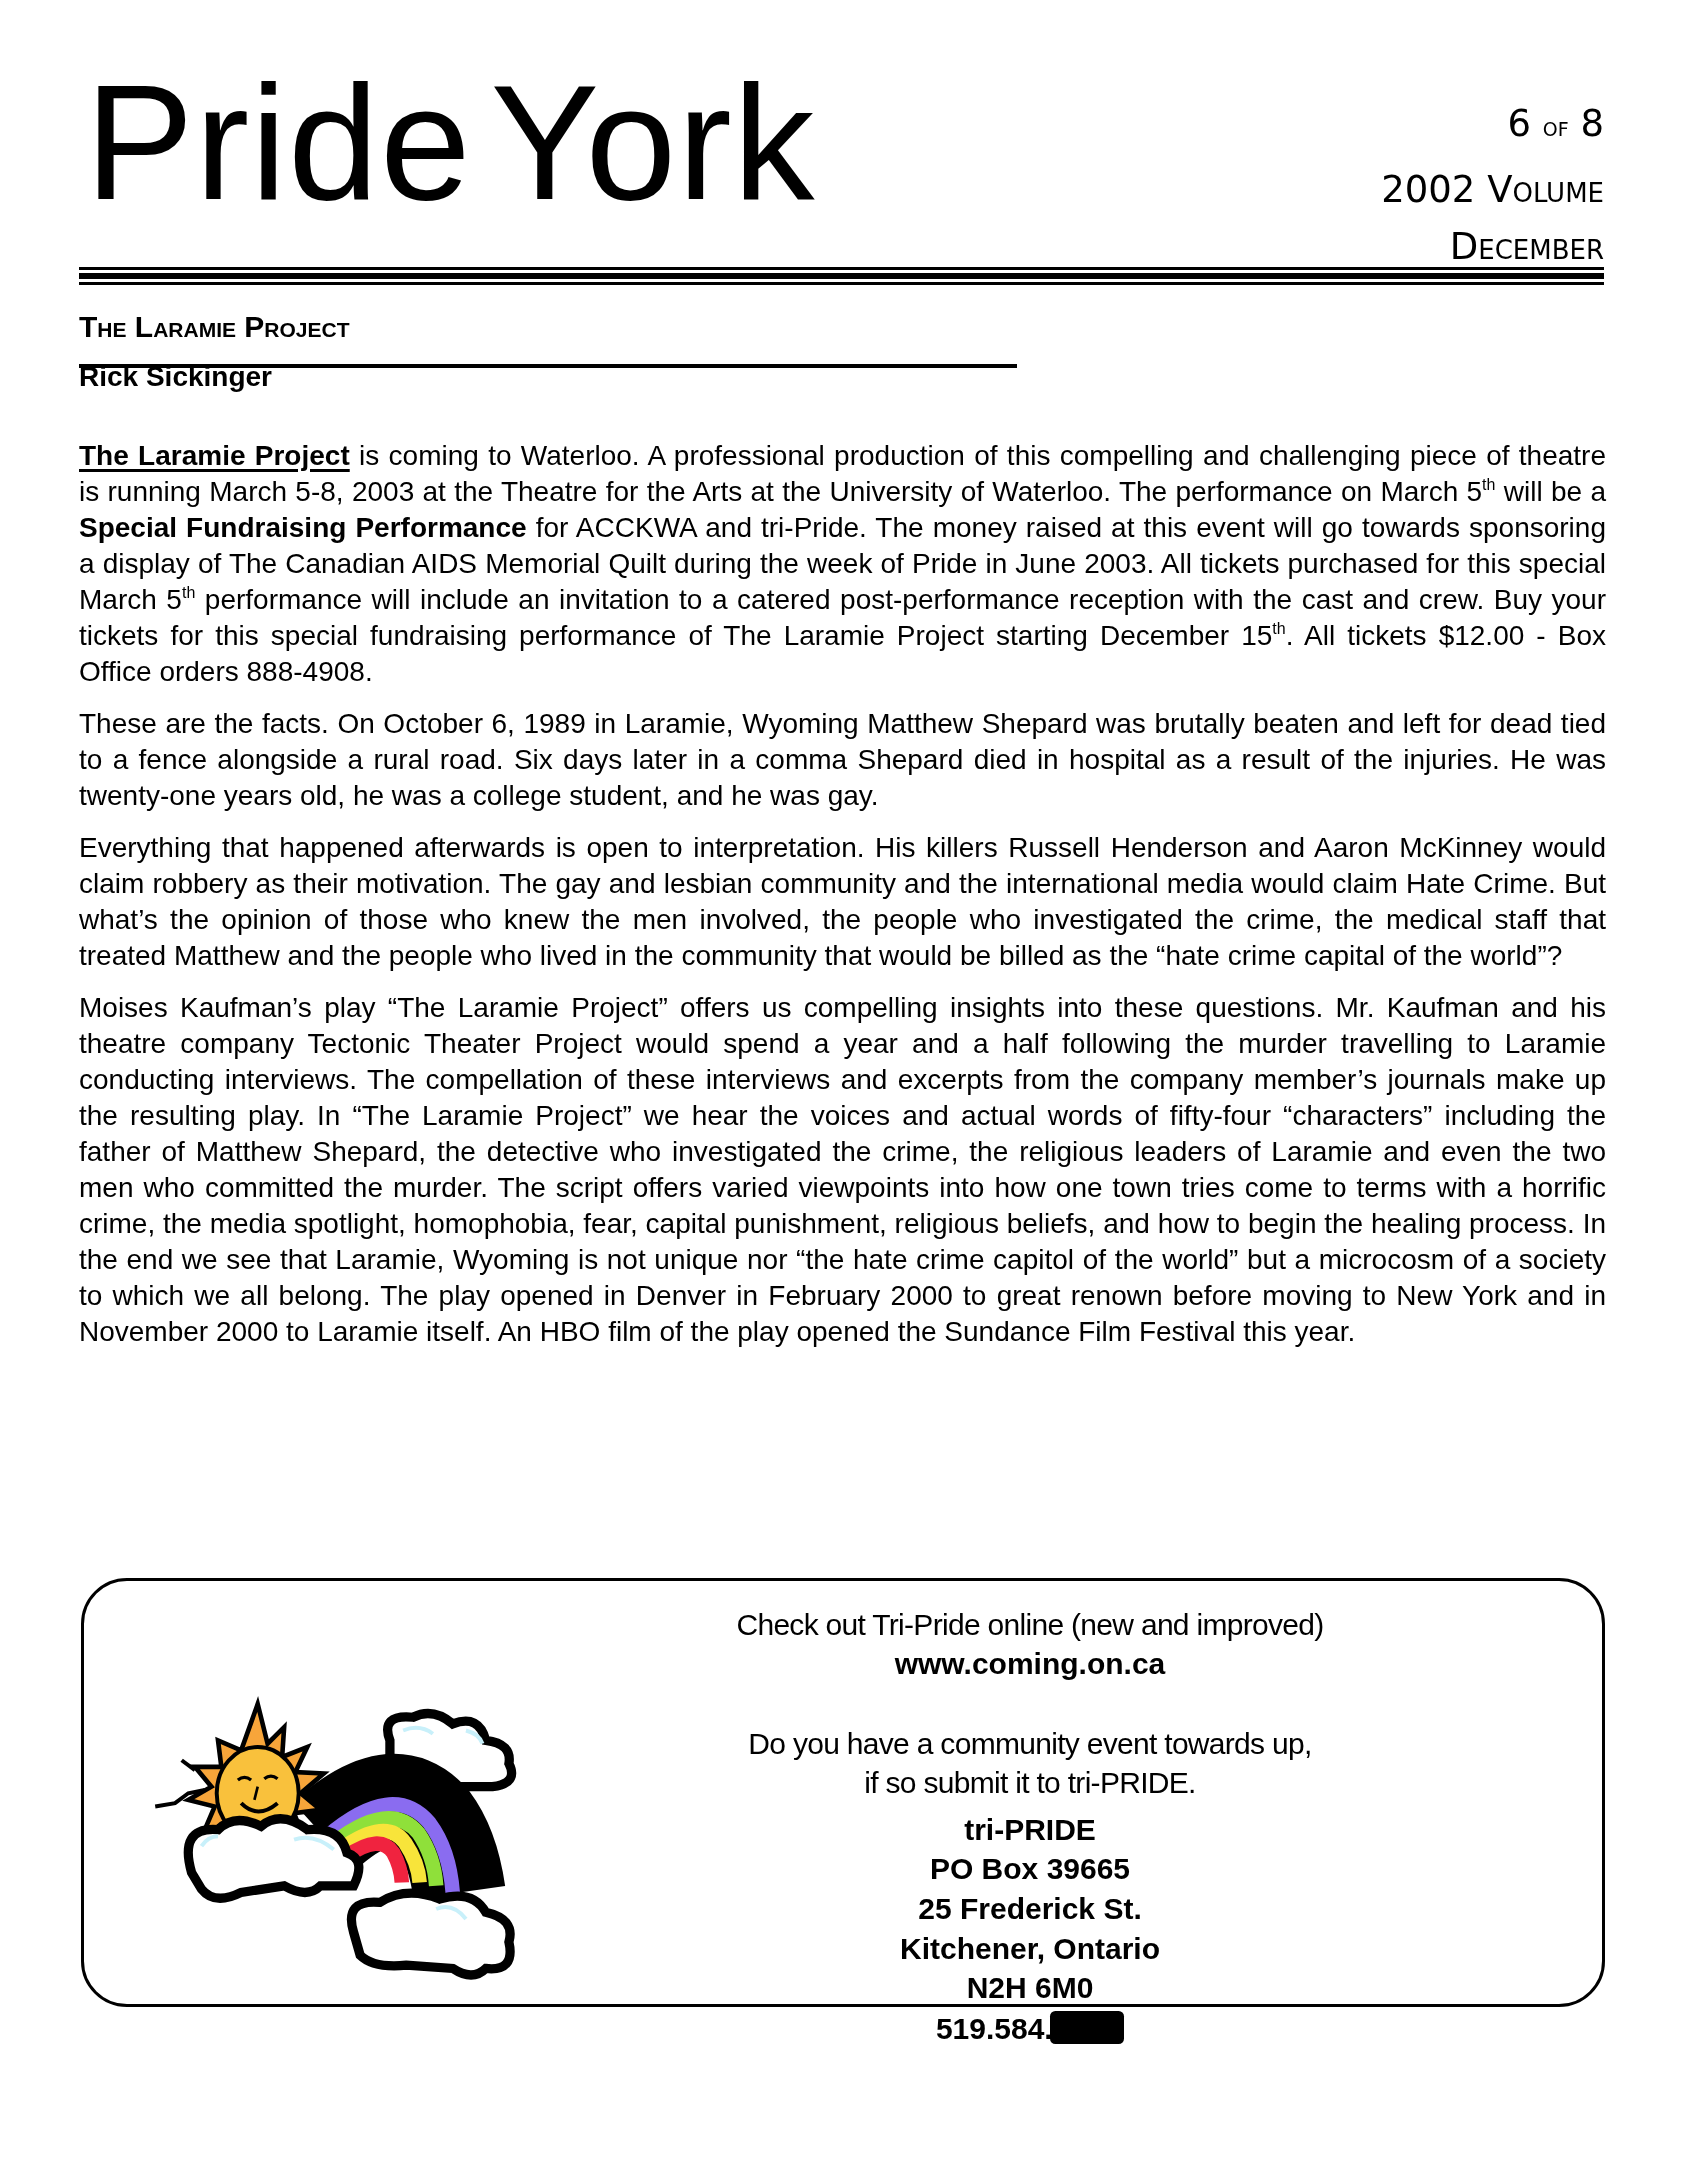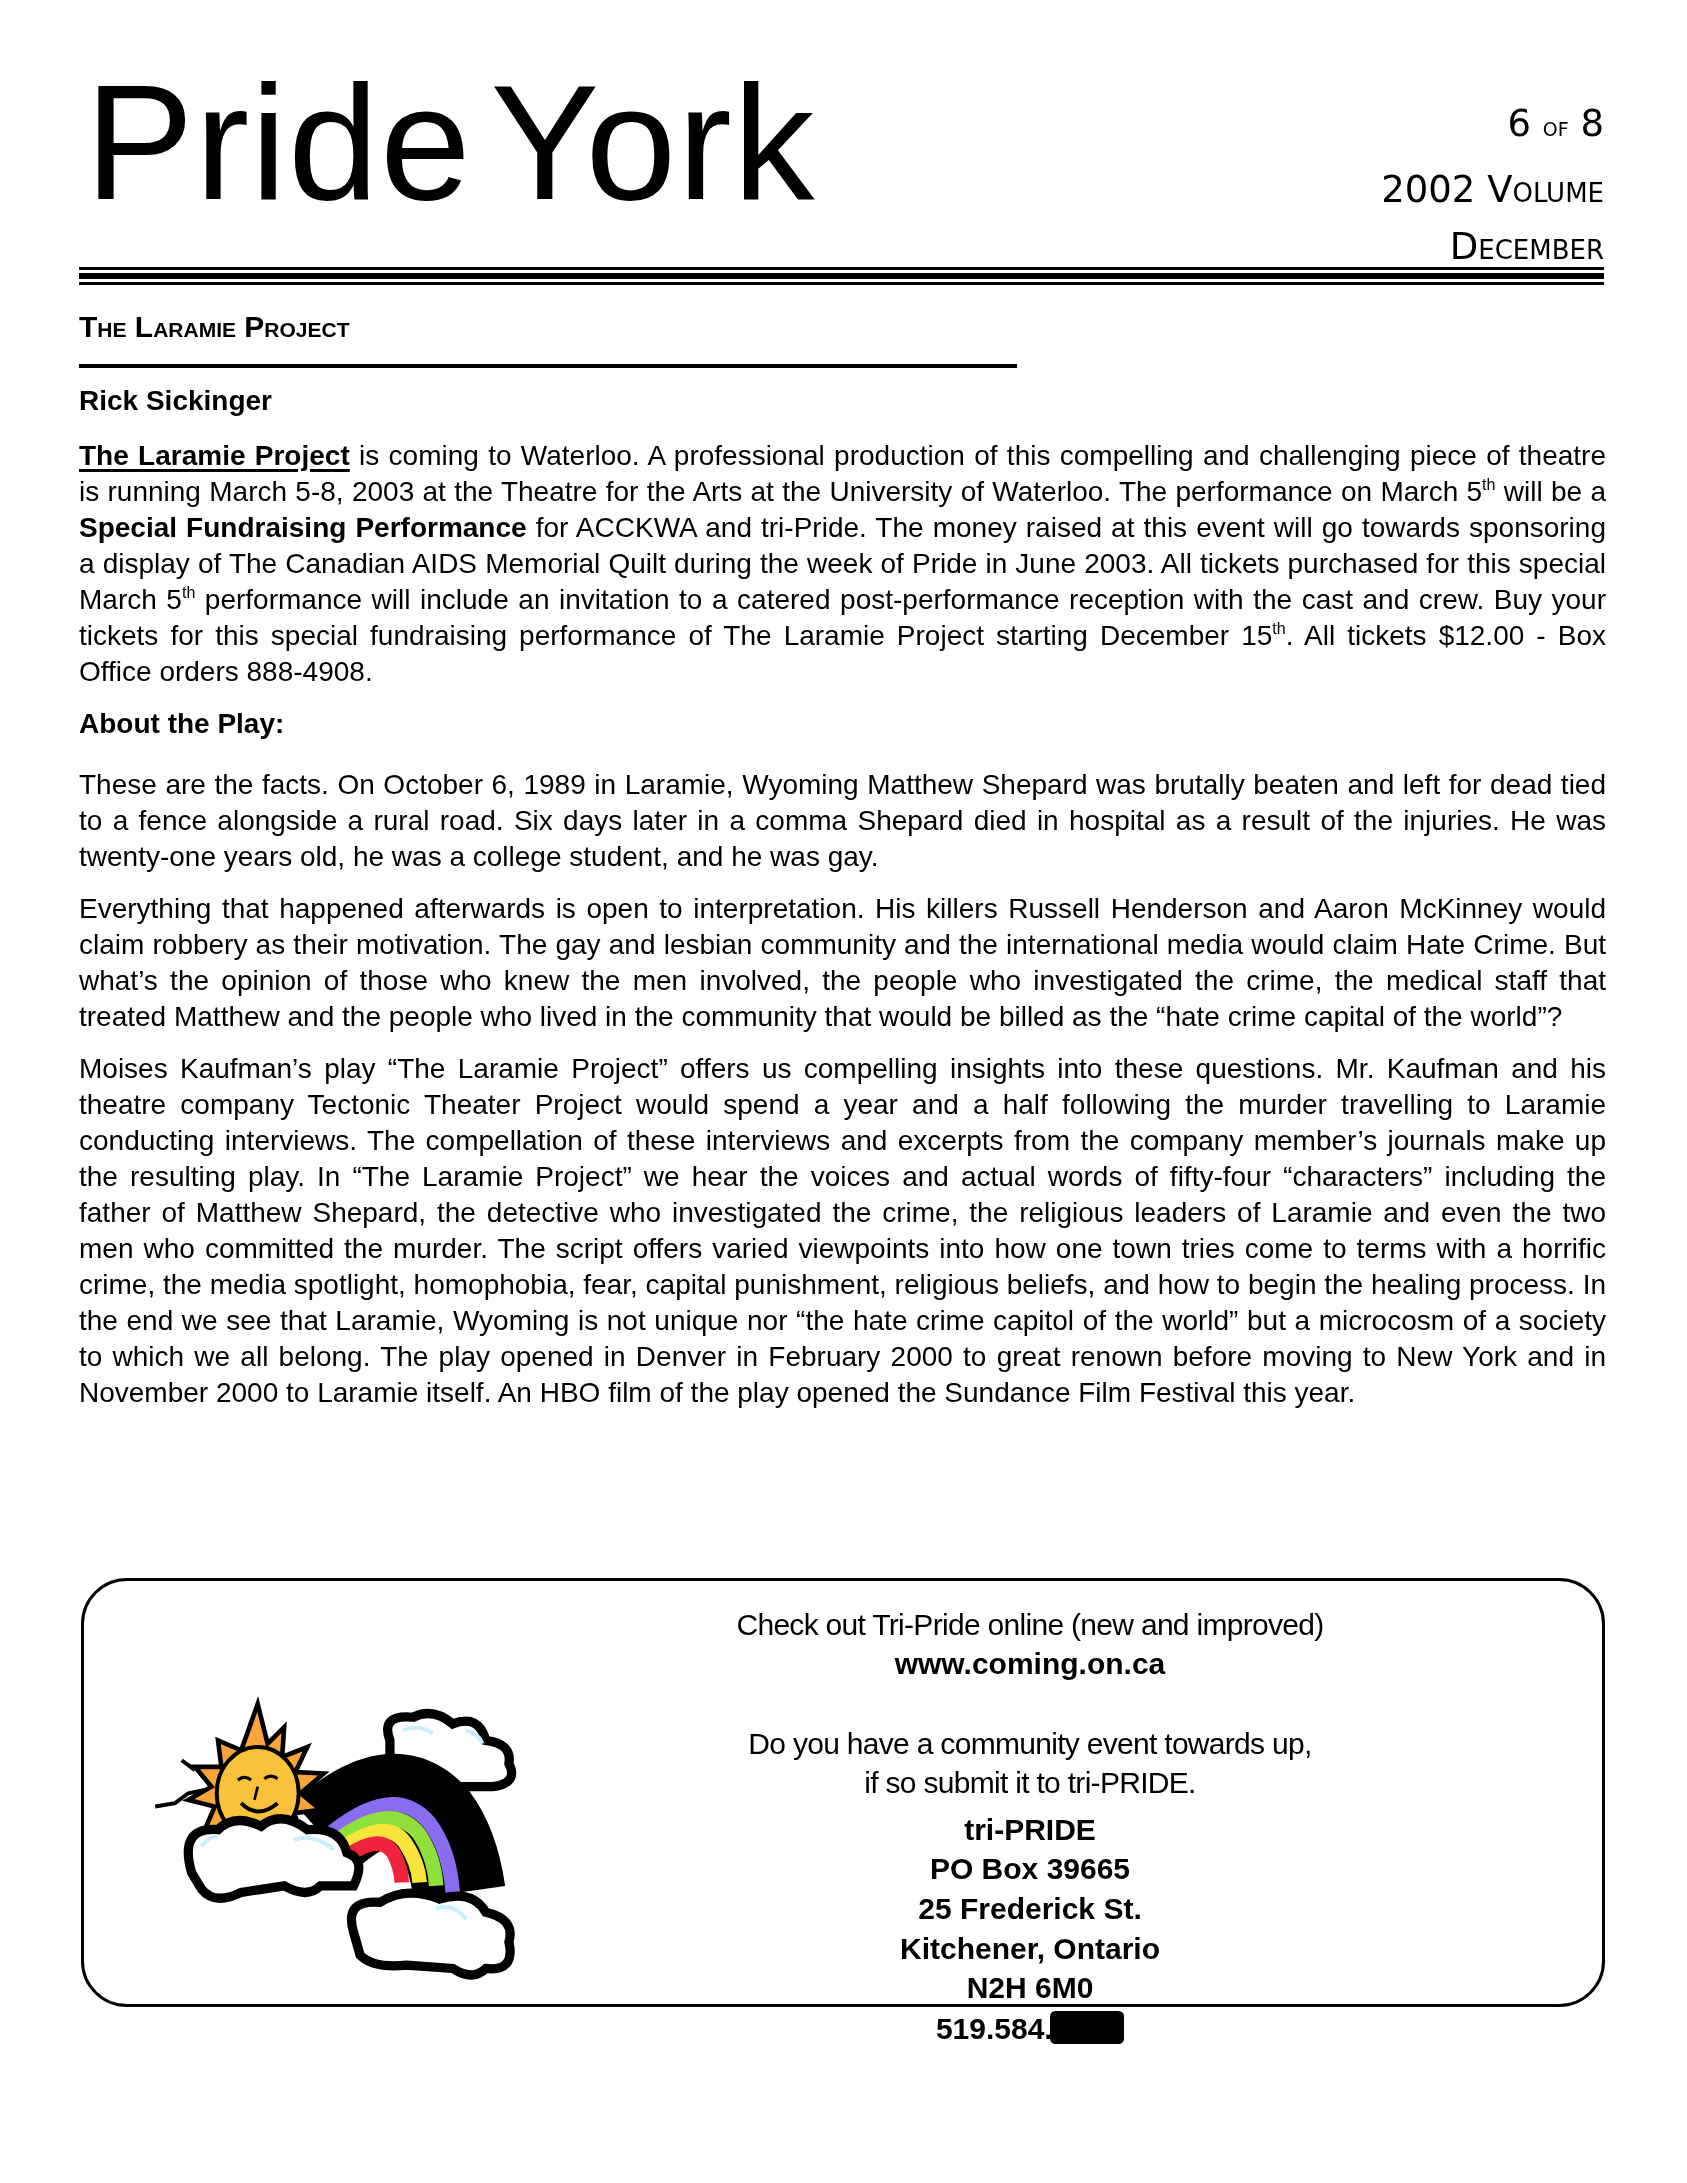--- a/index.html
+++ b/index.html
@@ -17,21 +17,21 @@
   .sc { font-variant: small-caps; }
 
   .rule { position: absolute; left: 79px; right: 83px; background: #000; }
   .rule1 { top: 267px; height: 2.6px; }
   .rule2 { top: 273px; height: 6px; }
   .rule3 { top: 282px; height: 2.6px; }
 
   .article-heading { position: absolute; left: 79px; top: 312px; font-size: 30px; font-weight: bold;
     font-variant: small-caps; line-height: 1; white-space: nowrap; }
   .heading-rule { position: absolute; left: 79px; width: 938px; top: 364px; height: 4px; background: #000; }
-  .byline { position: absolute; left: 79px; top: 363px; font-size: 28px; font-weight: bold; line-height: 1; margin-top: 24px; }
+  .byline { position: absolute; left: 79px; top: 363px; font-size: 28px; font-weight: bold; line-height: 1; }
 
   .body-col { position: absolute; left: 79px; width: 1527px; top: 438px;
     font-size: 28px; line-height: 36px; text-align: justify; }
   .body-col p { margin: 0 0 16px 0; }
   .body-col p.subhead { font-weight: bold; margin: 0 0 25px 0; }
   .body-col sup { font-size: 16px; line-height: 0; vertical-align: 10.6px; }
   .u { text-decoration: underline; text-decoration-thickness: 2.6px; text-underline-offset: 4px; font-weight: bold; }
   .b { font-weight: bold; margin-top: 36px; }
 
   .info-box { position: absolute; left: 81px; top: 1578px; width: 1524px; height: 429px;
@@ -58,21 +58,20 @@
 <div class="rule rule1"></div>
 <div class="rule rule2"></div>
 <div class="rule rule3"></div>
 
 <div class="article-heading">The Laramie Project</div>
 <div class="heading-rule"></div>
 <div class="byline">Rick Sickinger</div>
 
 <div class="body-col">
   <p><span class="u">The Laramie Project</span><span> is coming to Waterloo. A professional production of this compelling and challenging piece of theatre is running March 5-8, 2003 at the Theatre for the Arts at the University of Waterloo.  The performance on March 5</span><sup>th</sup><span> will be a </span><span class="b">Special Fundraising Performance</span><span> for ACCKWA and tri-Pride. The money raised at this event will go towards sponsoring a display of The Canadian AIDS Memorial Quilt during the week of Pride in June 2003. All tickets purchased for this special March 5</span><sup>th</sup><span> performance will include an invitation to a catered post-performance reception with the cast and crew. Buy your tickets for this special fundraising performance of The Laramie Project starting December 15</span><sup>th</sup><span>. All tickets $12.00 - Box Office orders 888-4908.</span></p>
-  <p class="subhead">About the Play:</p>
   <p>These are the facts. On October 6, 1989 in Laramie, Wyoming Matthew Shepard was brutally beaten and left for dead tied to a fence alongside a rural road. Six days later in a comma Shepard died in hospital as a result of the injuries. He was twenty-one years old, he was a college student, and he was gay.</p>
   <p>Everything that happened afterwards is open to interpretation. His killers Russell Henderson and Aaron McKinney would claim robbery as their motivation. The gay and lesbian community and the international media would claim Hate Crime. But what’s the opinion of those who knew the men involved, the people who investigated the crime, the medical staff that treated Matthew and the people who lived in the community that would be billed as the “hate crime capital of the world”?</p>
   <p>Moises Kaufman’s play “The Laramie Project” offers us compelling insights into these questions. Mr. Kaufman and his theatre company Tectonic Theater Project would spend a year and a half following the murder travelling to Laramie conducting interviews. The compellation of these interviews and excerpts from the company member’s journals make up the resulting play. In “The Laramie Project” we hear the voices and actual words of fifty-four “characters” including the father of Matthew Shepard, the detective who investigated the crime, the religious leaders of Laramie and even the two men who committed the murder. The script offers varied viewpoints  into how one town tries come to terms with a horrific crime, the media spotlight, homophobia, fear, capital punishment, religious beliefs, and how to begin the healing process. In the end we see that Laramie, Wyoming is not unique nor “the hate crime capitol of the world” but a microcosm of a society to which we all belong.  The play opened in Denver in February 2000 to great renown before moving to New York and in November 2000 to Laramie itself. An HBO film of the play opened the Sundance Film Festival this year.</p>
 </div>
 
 <div class="info-box">
   <div class="box-text">
     <div class="box-line box-regular" style="top:26.5px">Check out Tri-Pride online (new and improved)</div>
     <div class="box-line box-bold" style="top:66px">www.coming.on.ca</div>
     <div class="box-line box-regular" style="top:146px">Do you have a community event towards up,</div>

